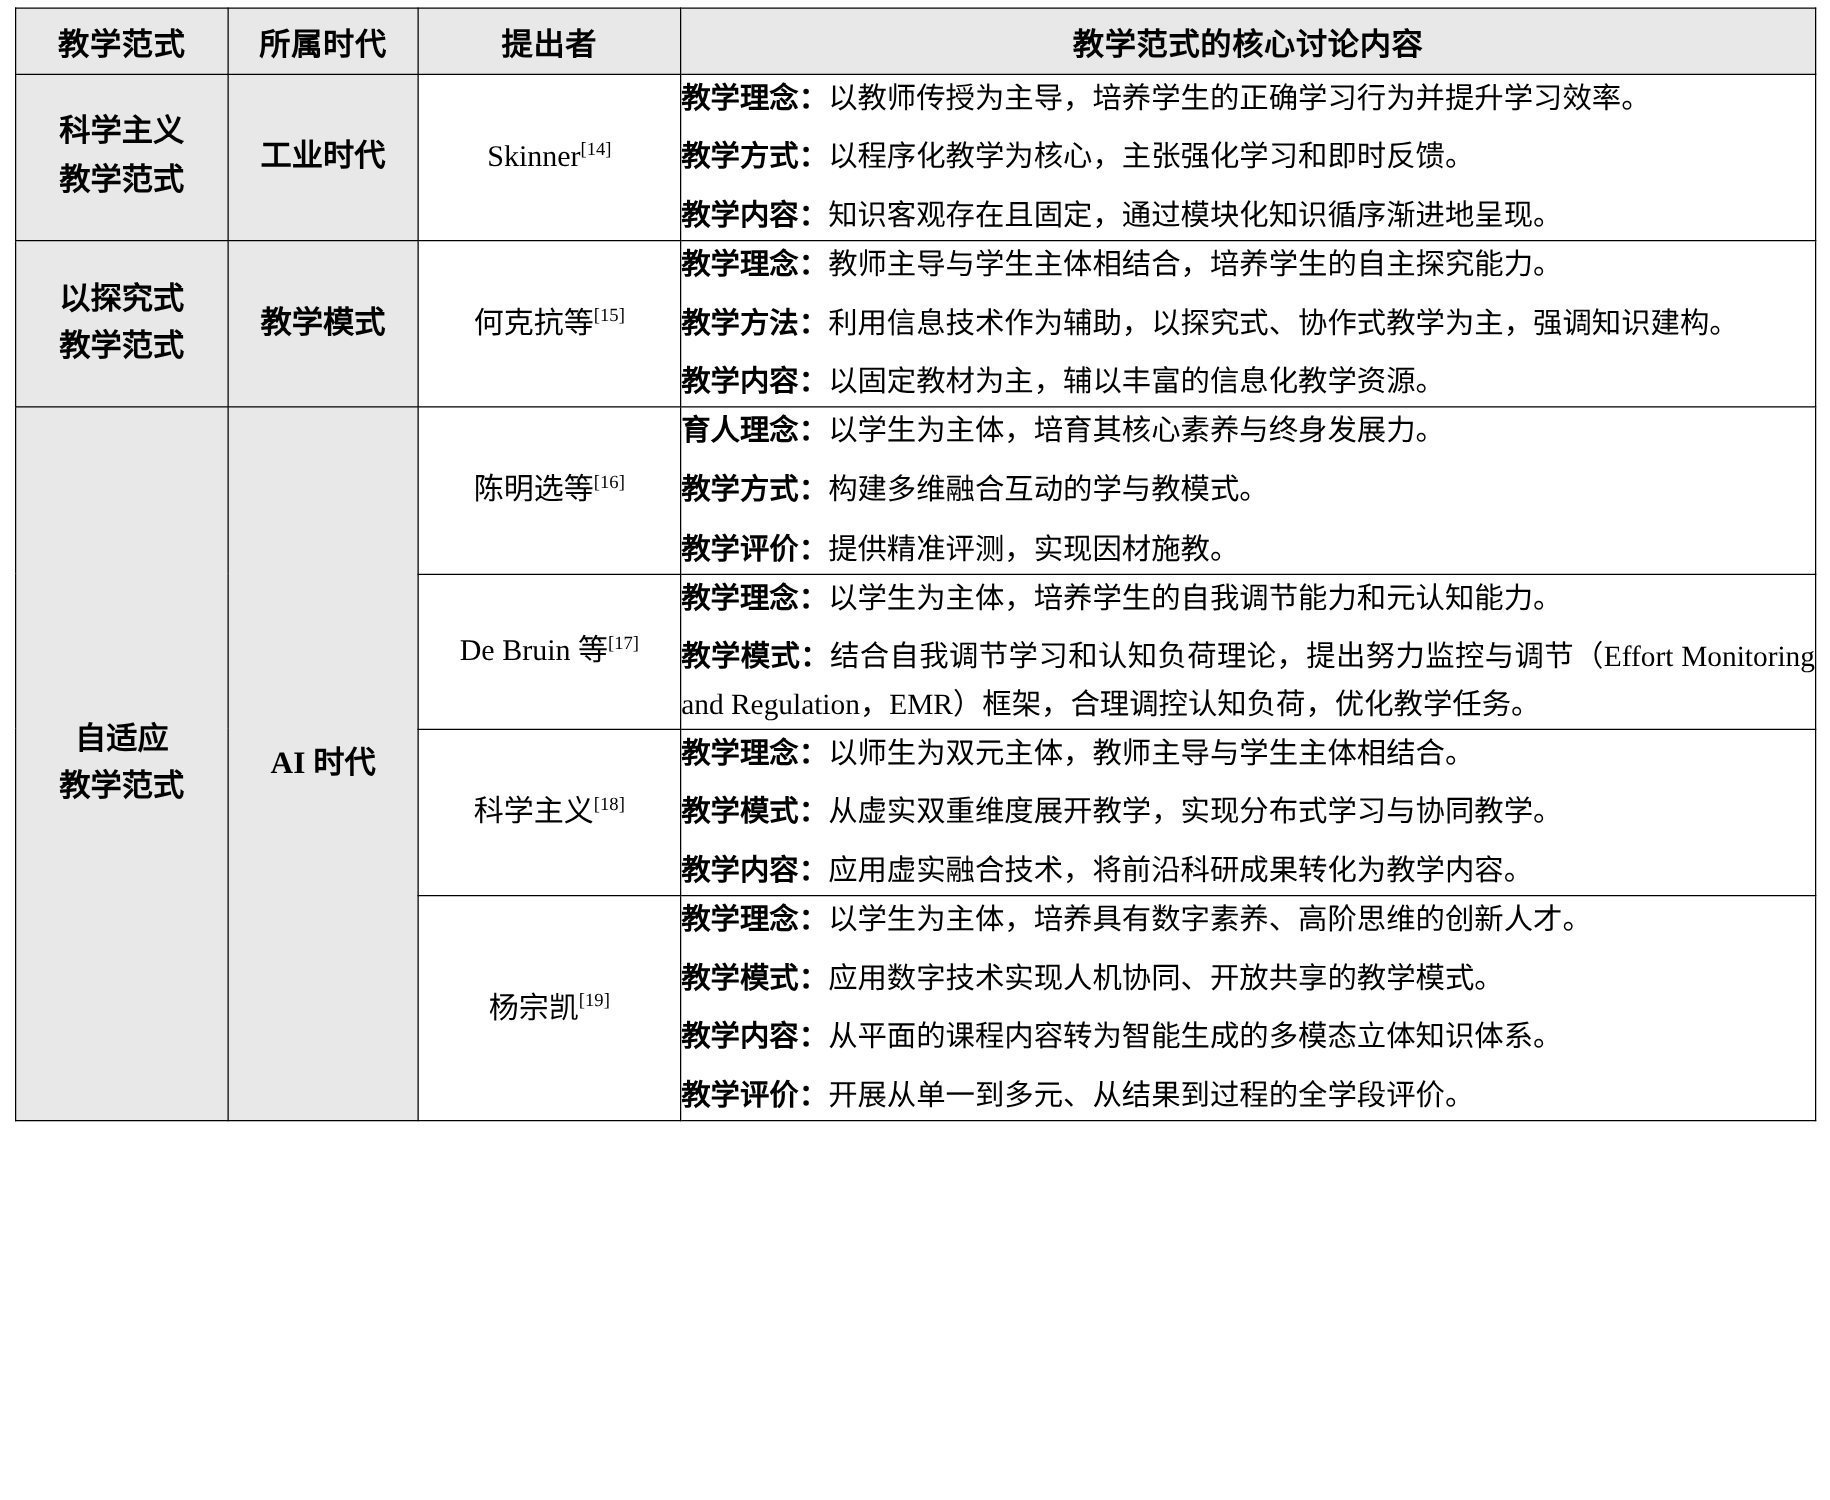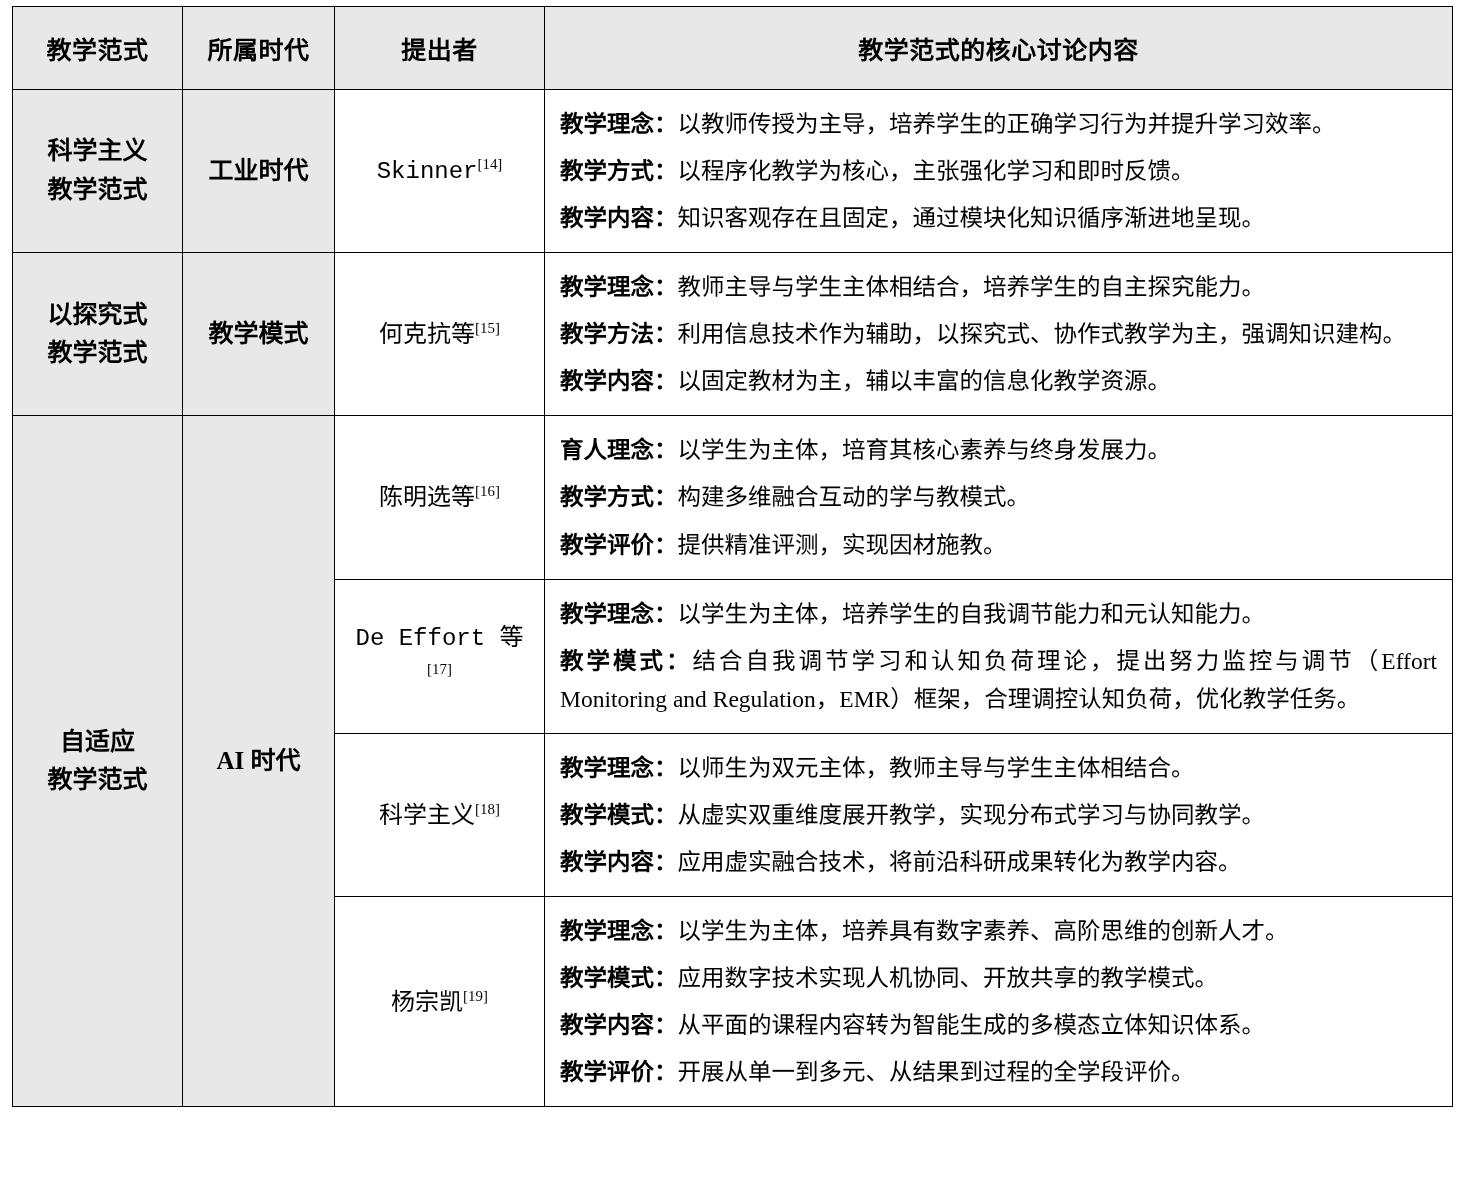--- a/index.html
+++ b/index.html
@@ -21,21 +21,21 @@
   table.paradigm-table {
     border-collapse: collapse;
     width: 1440px;
     margin: 6px 12px 0 12px;
     table-layout: fixed;
   }
   table.paradigm-table td,
   table.paradigm-table th {
     border: 1.5px solid #000000;
     vertical-align: middle;
-    padding: 15px;
+    padding: 0;
   }
   thead th {
     background: #e8e8e8;
     font-weight: bold;
     font-size: 25px;
     text-align: center;
     height: 52px;
     letter-spacing: 0.5px;
   }
   col.c1 { width: 170px; }
@@ -70,21 +70,21 @@
   .line:last-child { margin-bottom: 0; }
   .lbl {
     font-weight: bold;
   }
   sup {
     font-size: 0.62em;
     vertical-align: super;
     line-height: 0;
   }
   .latin {
-    font-family: Liberation Mono, monospace;
+    font-family: Liberation Serif, serif;
   }
 </style>
 </head>
 <body>
 
 <div class="page">
   <table class="paradigm-table">
     <colgroup>
       <col class="c1">
         <col class="c2">
@@ -162,21 +162,21 @@
             <span class="lbl">教学方式：</span><span>构建多维融合互动的学与教模式。</span>
           </p>
           <p class="line">
             <span class="lbl">教学评价：</span><span>提供精准评测，实现因材施教。</span>
           </p>
         </td>
       </tr>
 
       <tr>
         <td class="author-cell">
-          <span class="latin">De Effort 等</span><sup>[17]</sup>
+          <span class="latin">De Bruin 等</span><sup>[17]</sup>
         </td>
         <td class="content-cell">
           <p class="line">
             <span class="lbl">教学理念：</span><span>以学生为主体，培养学生的自我调节能力和元认知能力。</span>
           </p>
           <p class="line">
             <span class="lbl">教学模式：</span><span>结合自我调节学习和认知负荷理论，提出努力监控与调节（Effort Monitoring and Regulation，EMR）框架，合理调控认知负荷，优化教学任务。</span>
           </p>
         </td>
       </tr>

